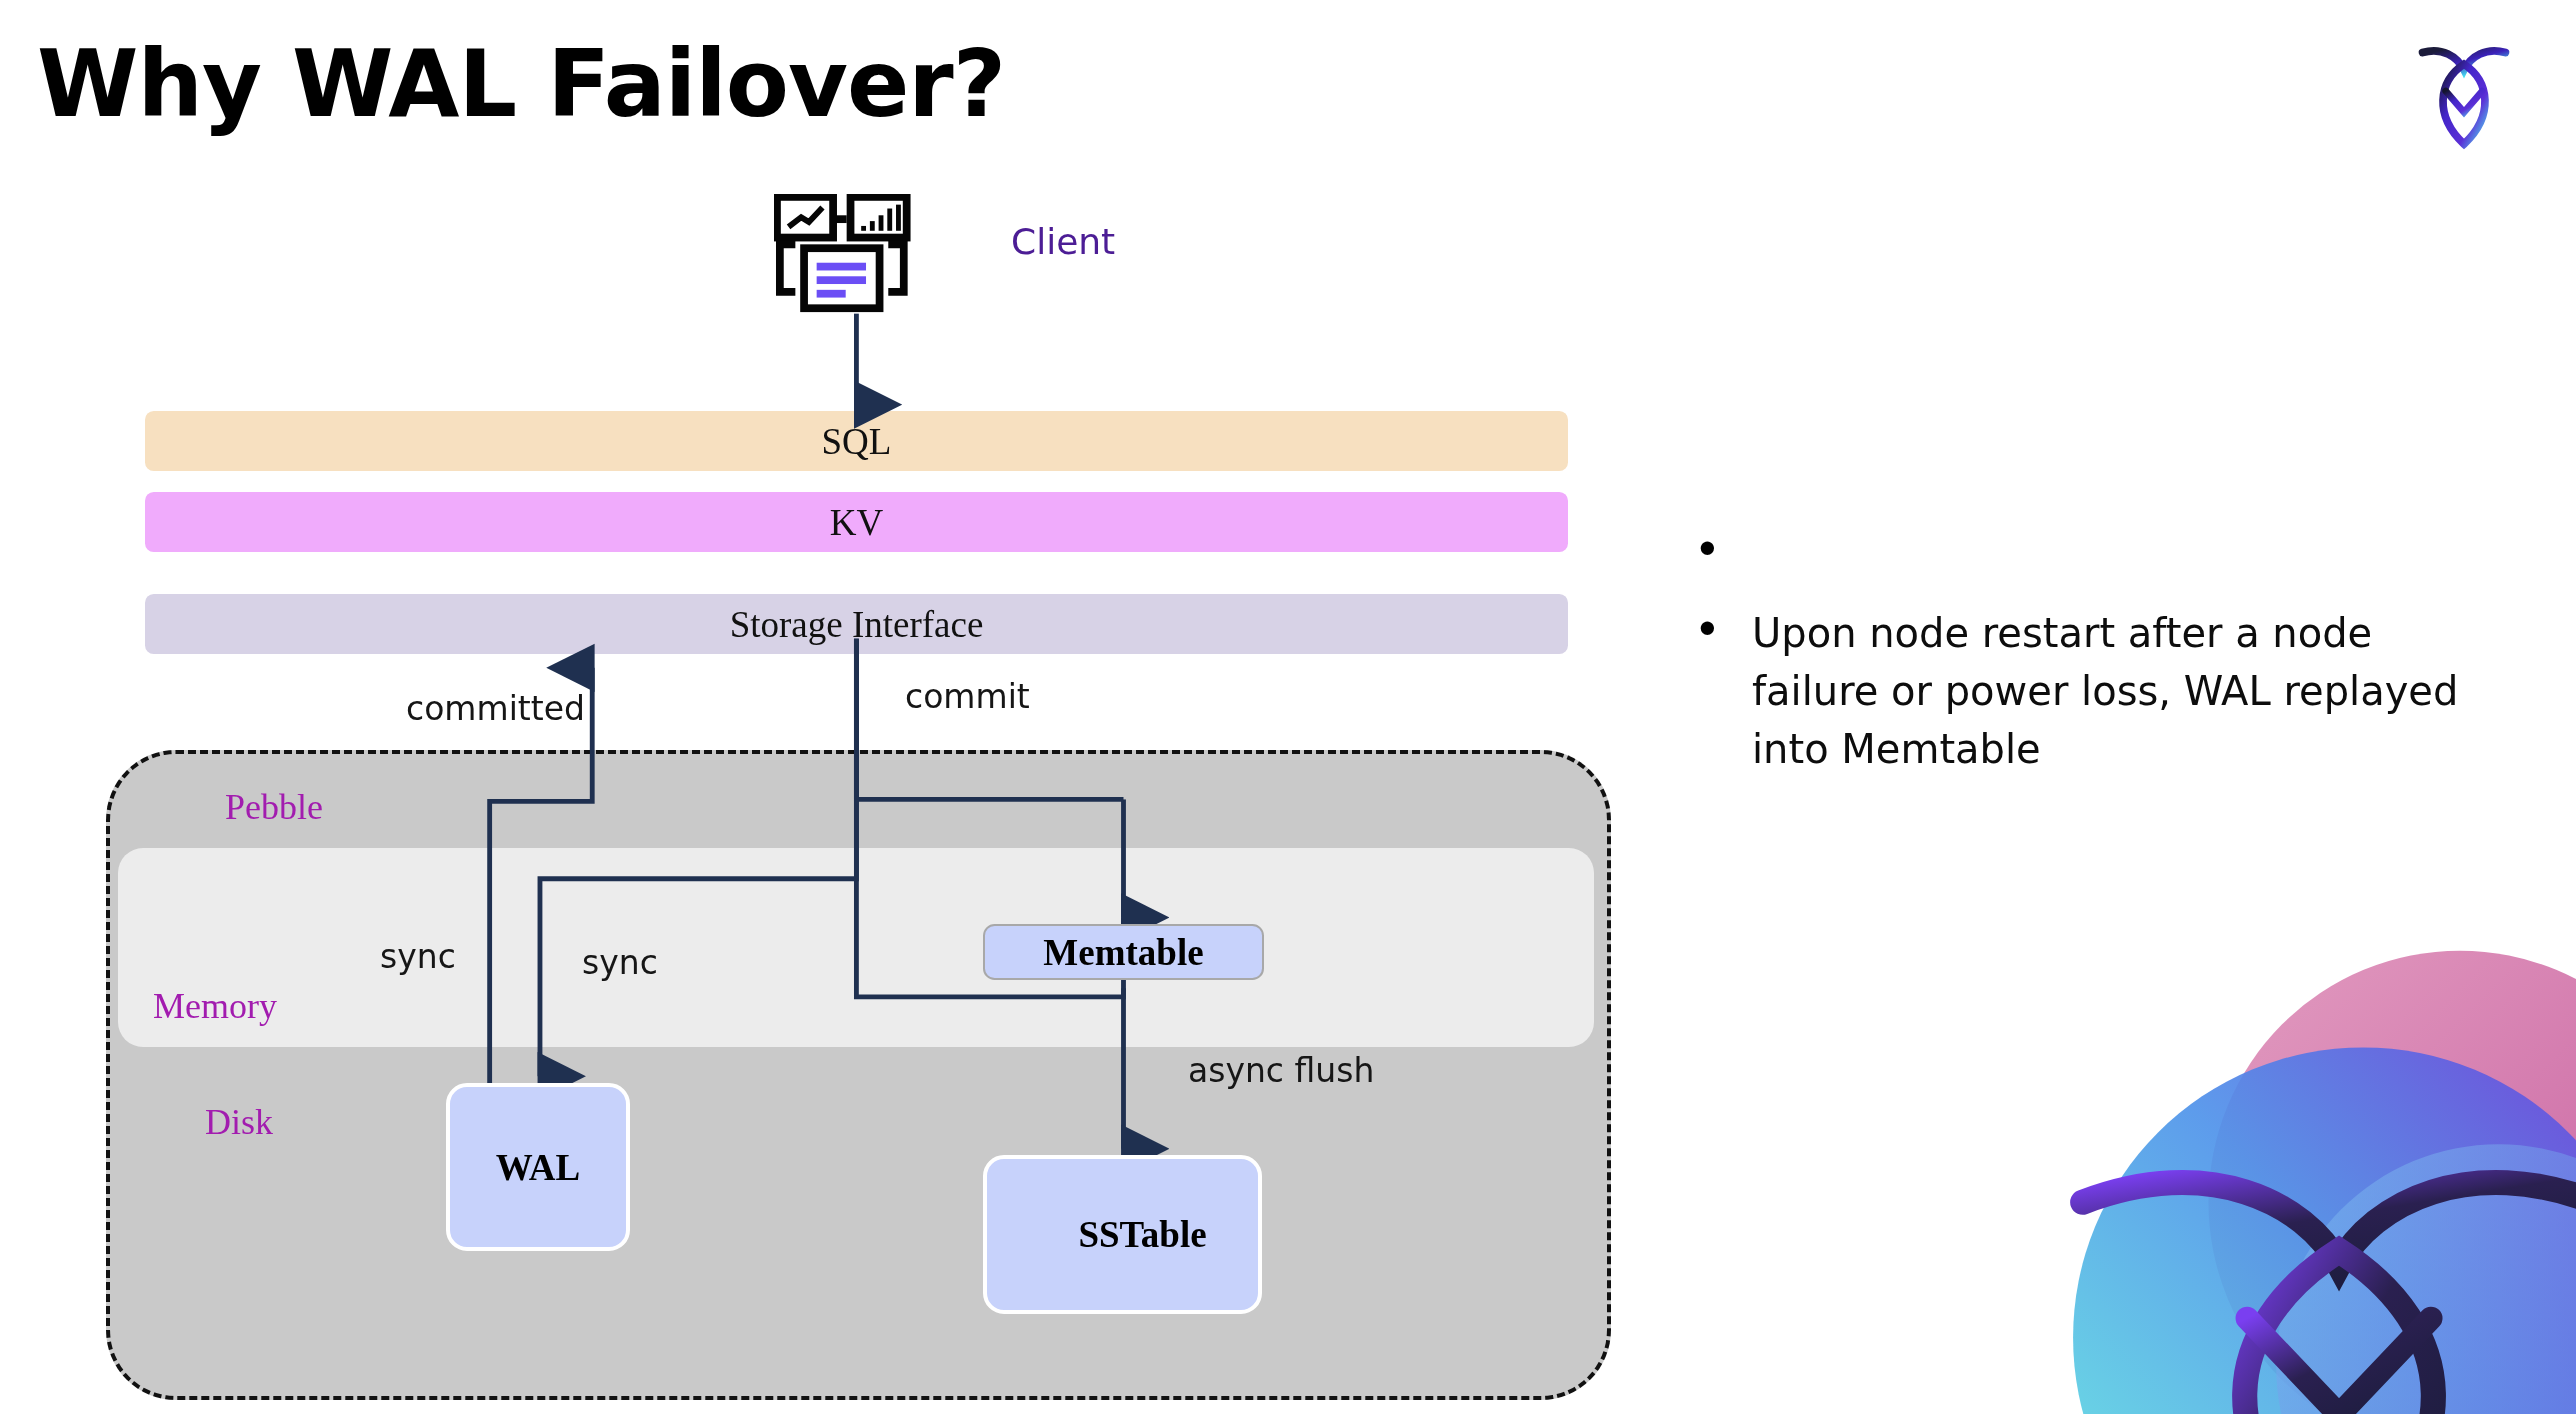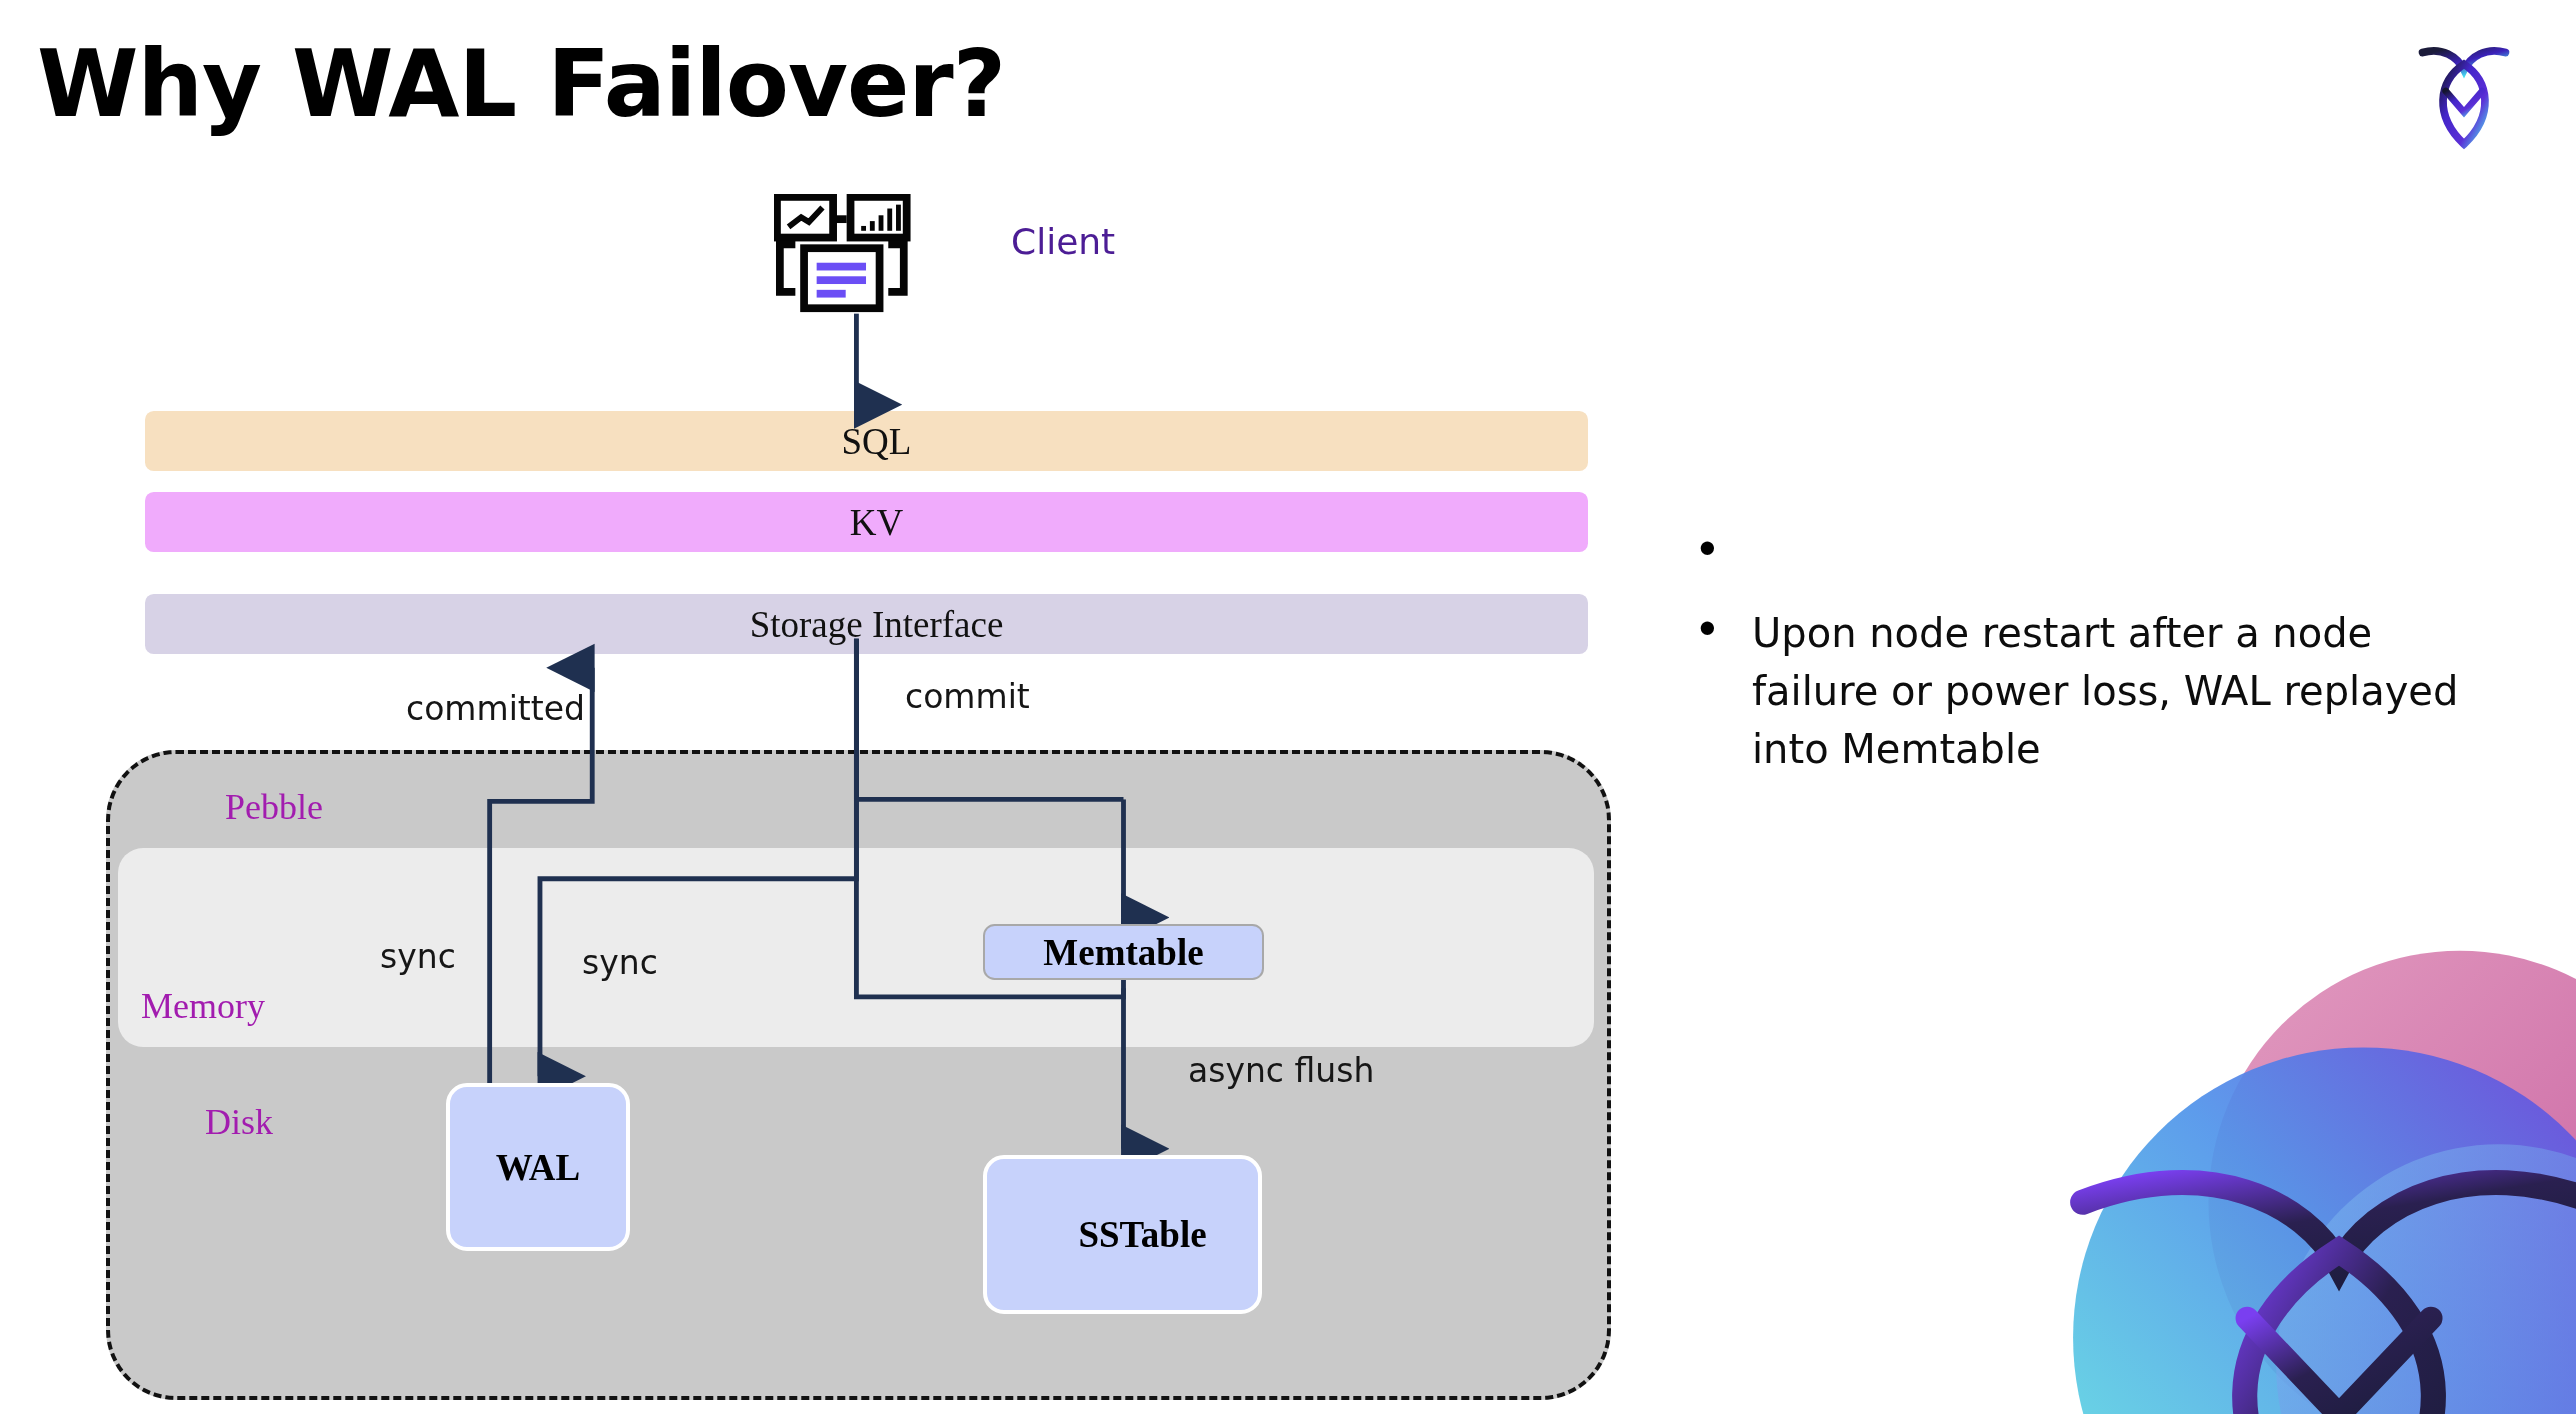--- a/index.html
+++ b/index.html
@@ -71,21 +71,20 @@
     left: 145px;
     width: 1423px;
     height: 60px;
     border-radius: 8.7px;
     display: flex;
     align-items: center;
     justify-content: center;
     font-family: "Liberation Serif", serif;
     font-size: 37px;
     color: #111111;
-    padding-left: 20px;
   }
   #bar-sql { top: 411px; background: #f7e0c0; }
   #bar-kv  { top: 473px; background: #f0abfc; margin-top: 19px; }
   #bar-storage { top: 578px; background: #d7d2e6; margin-top: 16px; }
 
   
   #pebble-container {
     position: absolute;
     left: 106px;
     top: 750px;
@@ -106,21 +105,21 @@
     border-radius: 25px;
   }
   .region-label {
     position: absolute;
     font-family: "Liberation Serif", serif;
     font-size: 36px;
     color: #a21caf;
     white-space: nowrap;
   }
   #label-pebble { left: 225px; top: 786px; }
-  #label-memory { left: 141px; top: 985px; }
+  #label-memory { left: 153px; top: 985px; }
   #label-disk   { left: 205px; top: 1101px; }
 
   
   .node-box {
     position: absolute;
     display: flex;
     align-items: center;
     justify-content: center;
     font-family: "Liberation Serif", serif;
     font-weight: bold;

